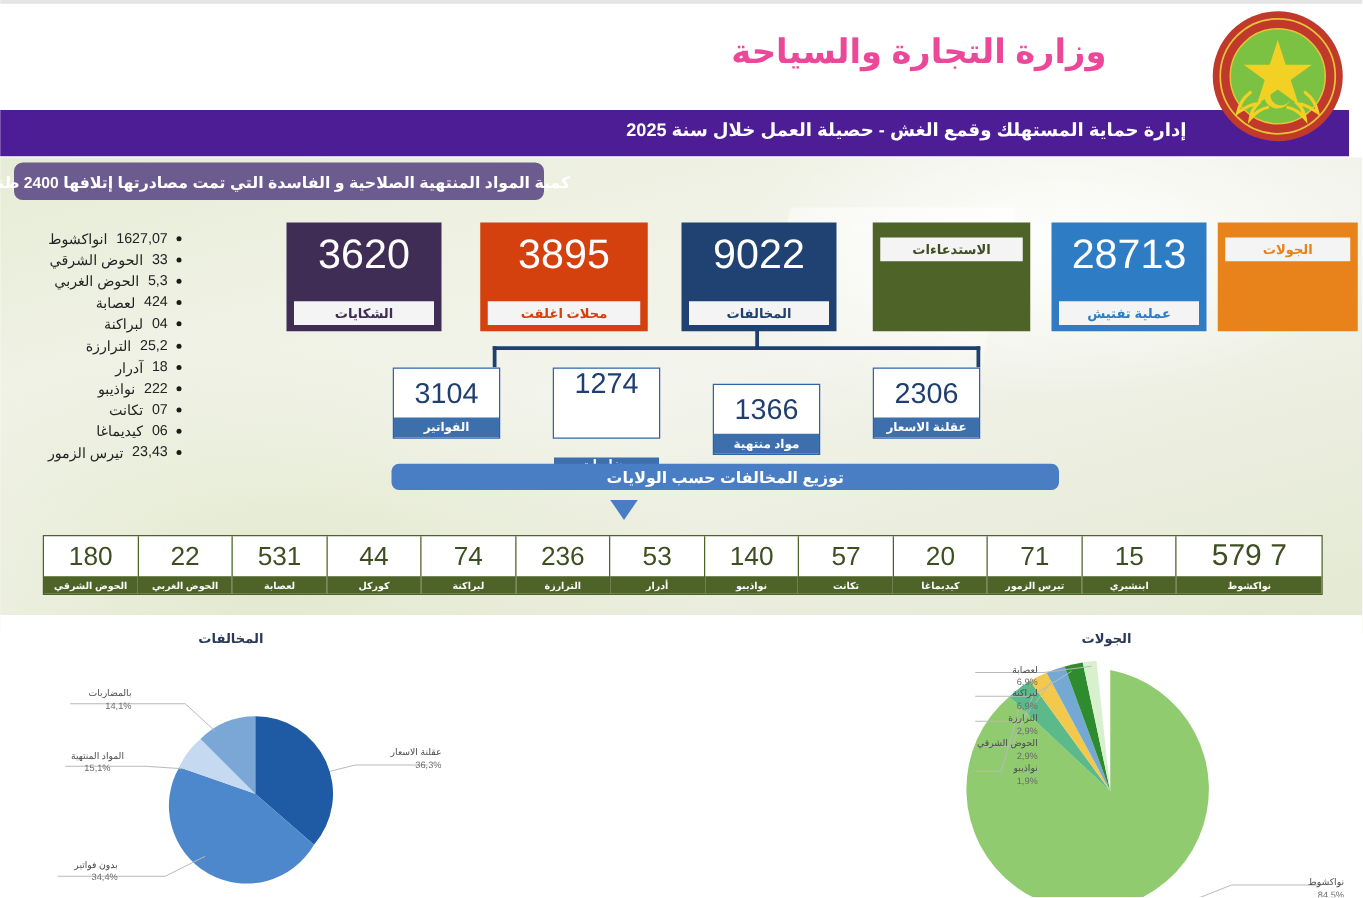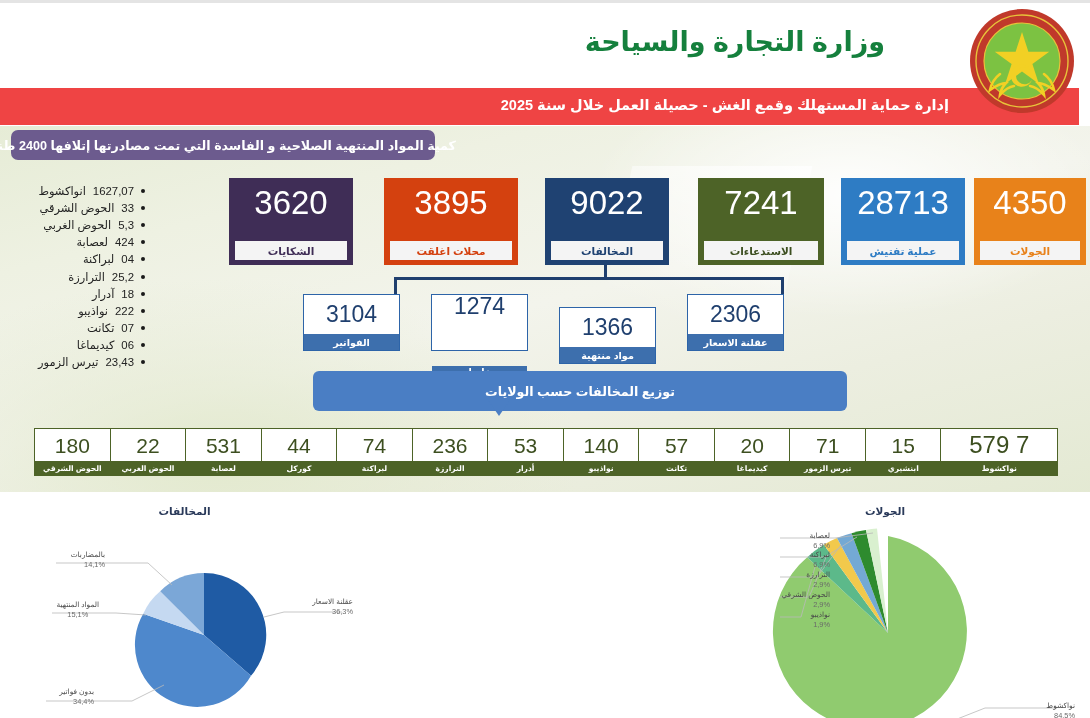--- a/index.html
+++ b/index.html
@@ -34,31 +34,31 @@
     background: #ffffff; z-index: 0;
   }
 
   
   .header {
     position: absolute; left: 0; top: 0; width: 1090px; height: 88px;
     background: #ffffff; z-index: 3;
   }
   .ministry-title {
     position: absolute; right: 205px; top: 26px;
-    font-size: 27px; font-weight: bold; color: #15803d;
+    font-size: 27px; font-weight: bold; color: #ec4899;
     letter-spacing: 0px; white-space: nowrap;
   }
   .logo {
     position: absolute; right: 8px; top: 2px; width: 120px; height: 118px;
     z-index: 6;
   }
 
   .band {
     position: absolute; left: 0; top: 88px; width: 1079px; height: 37px;
-    background: #ef4444; z-index: 2;
+    background: #4c1d95; z-index: 2;
   }
   .band-text {
     position: absolute; right: 130px; top: 9px;
     color: #ffffff; font-size: 14.5px; font-weight: bold; white-space: nowrap;
   }
 
   .callout {
     position: absolute; right: 655px; top: 130px;
     width: 424px; height: 30px; border-radius: 7px;
     background: #6c5b8e; color: #ffffff;
@@ -93,40 +93,40 @@
     padding-bottom: 2px;
   }
   .kpi .cap {
     height: 19px; margin: 12px 6px 5px 6px; background: #f4f4f4;
     display: flex; align-items: center; justify-content: center;
     font-size: 10.5px; font-weight: bold; white-space: nowrap;
   }
 
   
   .subbox {
-    position: absolute; top: 294px; width: 97px; height: 57px; z-index: 3;
+    position: absolute; top: 294px; width: 86px; height: 57px; z-index: 3;
     background: #ffffff; border: 1px solid #2d64a8;
     display: flex; flex-direction: column;
   }
   .subbox .num {
     flex: 1 1 auto; display: flex; align-items: center; justify-content: center;
     color: #1f3f6e; font-size: 23px; line-height: 1;
   }
   .subbox .cap {
     height: 16px; background: #3d6fad; color: #ffffff;
     display: flex; align-items: center; justify-content: center;
     font-size: 9.6px; font-weight: bold; white-space: nowrap;
   }
 
   
   .conn { position: absolute; background: #1f3f6e; z-index: 2; }
 
   .distrib-bar {
     position: absolute; right: 243px; top: 371px;
-    width: 534px; height: 40px; border-radius: 6px;
+    width: 534px; height: 21px; border-radius: 6px;
     background: #4a7ec4; color: #ffffff;
     display: flex; align-items: center; justify-content: center;
     font-size: 12.6px; font-weight: bold; z-index: 3; white-space: nowrap;
   }
   .arrow-down {
     position: absolute; right: 580px; top: 400px; z-index: 3;
     width: 0; height: 0;
     border-left: 11px solid transparent; border-right: 11px solid transparent;
     border-top: 16px solid #4a7ec4;
   }
@@ -270,31 +270,29 @@
     <div class="num">3895</div>
     <div class="cap" style="color:#d4410f;">محلات اغلقت</div>
   </div>
 
   <div class="kpi" style="right:421px; width:124px; background:#1f4272;">
     <div class="num">9022</div>
     <div class="cap" style="color:#1f4272;">المخالفات</div>
   </div>
 
   <div class="kpi" style="right:266px; width:126px; background:#4d6327;">
-    <div class="num">7241</div>
     <div class="cap" style="color:#3d4f20;">الاستدعاءات</div>
   </div>
 
   <div class="kpi" style="right:125px; width:124px; background:#2e7cc4;">
     <div class="num">28713</div>
     <div class="cap" style="color:#2e7cc4;">عملية تفتيش</div>
   </div>
 
   <div class="kpi" style="right:4px; width:112px; background:#e8821a;">
-    <div class="num">4350</div>
     <div class="cap" style="color:#e8821a;">الجولات</div>
   </div>
 
   <div class="conn" style="right:483px; top:253px; width:3px; height:26px;"></div>
   <div class="conn" style="right:306px; top:277px; width:390px; height:3px;"></div>
   <div class="conn" style="right:306px; top:277px; width:3px; height:17px;"></div>
   <div class="conn" style="right:693px; top:277px; width:3px; height:17px;"></div>
 
   <div class="subbox" style="right:306px;">
     <div class="num">2306</div>

